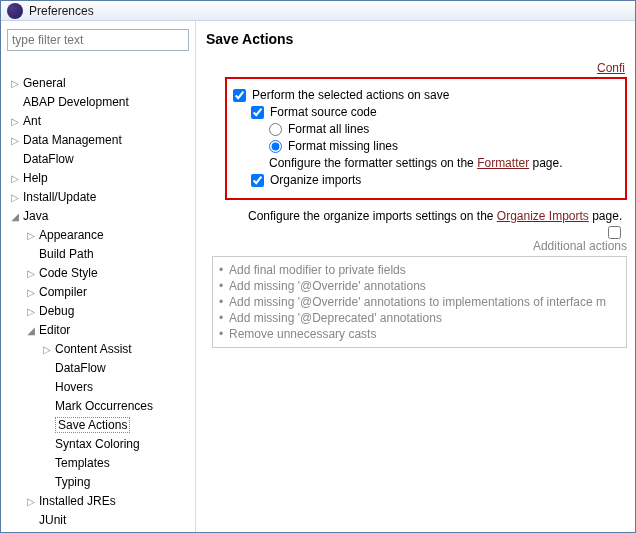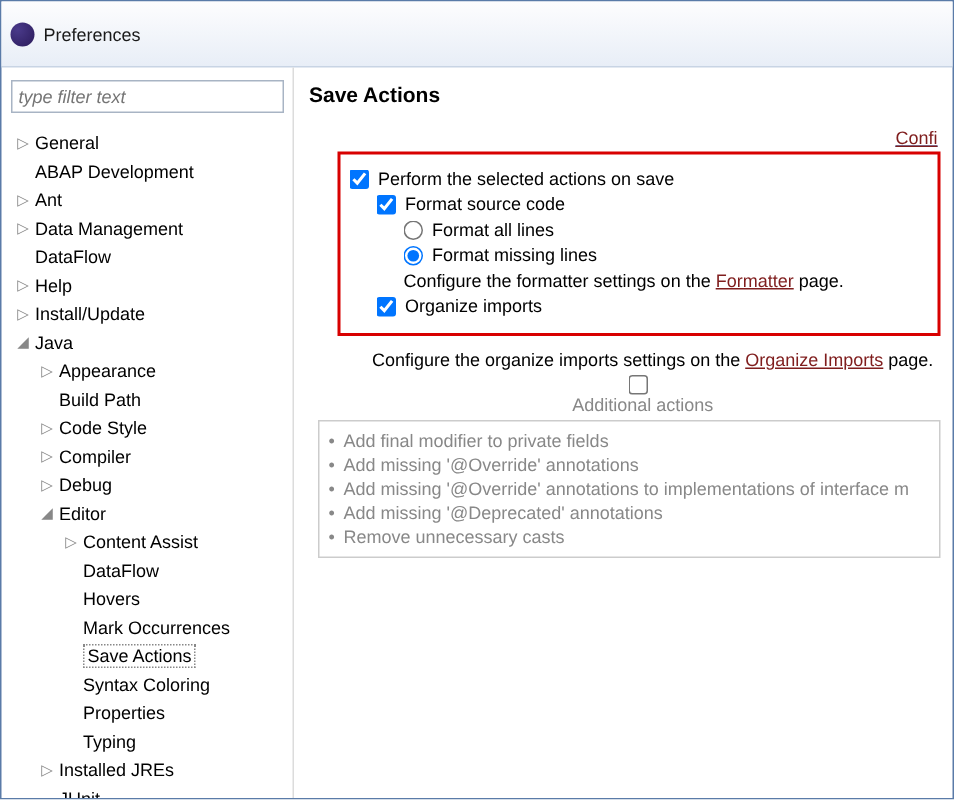--- a/index.html
+++ b/index.html
@@ -15,21 +15,21 @@
 .window {
   border: 1px solid #5a7ba8;
   width: 636px;
   height: 533px;
   display: flex;
   flex-direction: column;
 }
 .titlebar {
   background: linear-gradient(#fdfdfe, #e8eef7);
   border-bottom: 1px solid #c8d4e4;
-  height: 44px;
+  height: 20px;
   display: flex;
   align-items: center;
   padding: 0 6px;
 }
 .titlebar .app-icon {
   width: 16px; height: 16px;
   margin-right: 6px;
   background: radial-gradient(circle at 30% 30%, #4a3a8a, #2a1a5a);
   border-radius: 50%;
   position: relative;
@@ -45,22 +45,21 @@
   border-right: 1px solid #dcdcdc;
   padding: 8px 6px;
   overflow: auto;
 }
 .filter-input {
   width: 100%;
   border: 1px solid #a8b4c4;
   padding: 3px 4px;
   font-size: 12px;
   color: #14532d;
-  margin-bottom: 10px;
-  font-style: italic;
+  margin-bottom: 22px;
 }
 .tree { list-style: none; }
 .tree ul { list-style: none; padding-left: 16px; }
 .tree li { margin: 1px 0; white-space: nowrap; }
 .tree-row {
   display: flex;
   align-items: center;
   height: 18px;
   padding: 0 2px;
 }
@@ -106,21 +105,21 @@
 }
 .check-row {
   display: flex;
   align-items: center;
   margin: 3px 0;
 }
 .check-row input[type=checkbox],
 .check-row input[type=radio] {
   margin-right: 6px;
 }
-.indent-1 { padding-left: 18px; }
+.indent-1 { padding-left: 18px; align-items: flex-end; }
 .indent-2 { padding-left: 36px; }
 .link {
   color: #7f1d1d;
   text-decoration: underline;
   cursor: pointer;
 }
 .config-text { margin: 3px 0; }
 .after-box { padding: 6px 0 0 6px; }
 .add-list {
   border: 1px solid #ccc;
@@ -267,21 +266,21 @@
                   </li>
                 <li>
                     <div class="tree-row">
                       <span class="twisty empty">▷</span>
                       <span class="tree-label">Syntax Coloring</span>
                     </div>
                   </li>
                 <li>
                     <div class="tree-row">
                       <span class="twisty empty">▷</span>
-                      <span class="tree-label">Properties</span>
+                      <span class="tree-label">Templates</span>
                     </div>
                   </li>
                 <li>
                     <div class="tree-row">
                       <span class="twisty empty">▷</span>
                       <span class="tree-label">Typing</span>
                     </div>
                   </li>
               </ul>
             </li>

